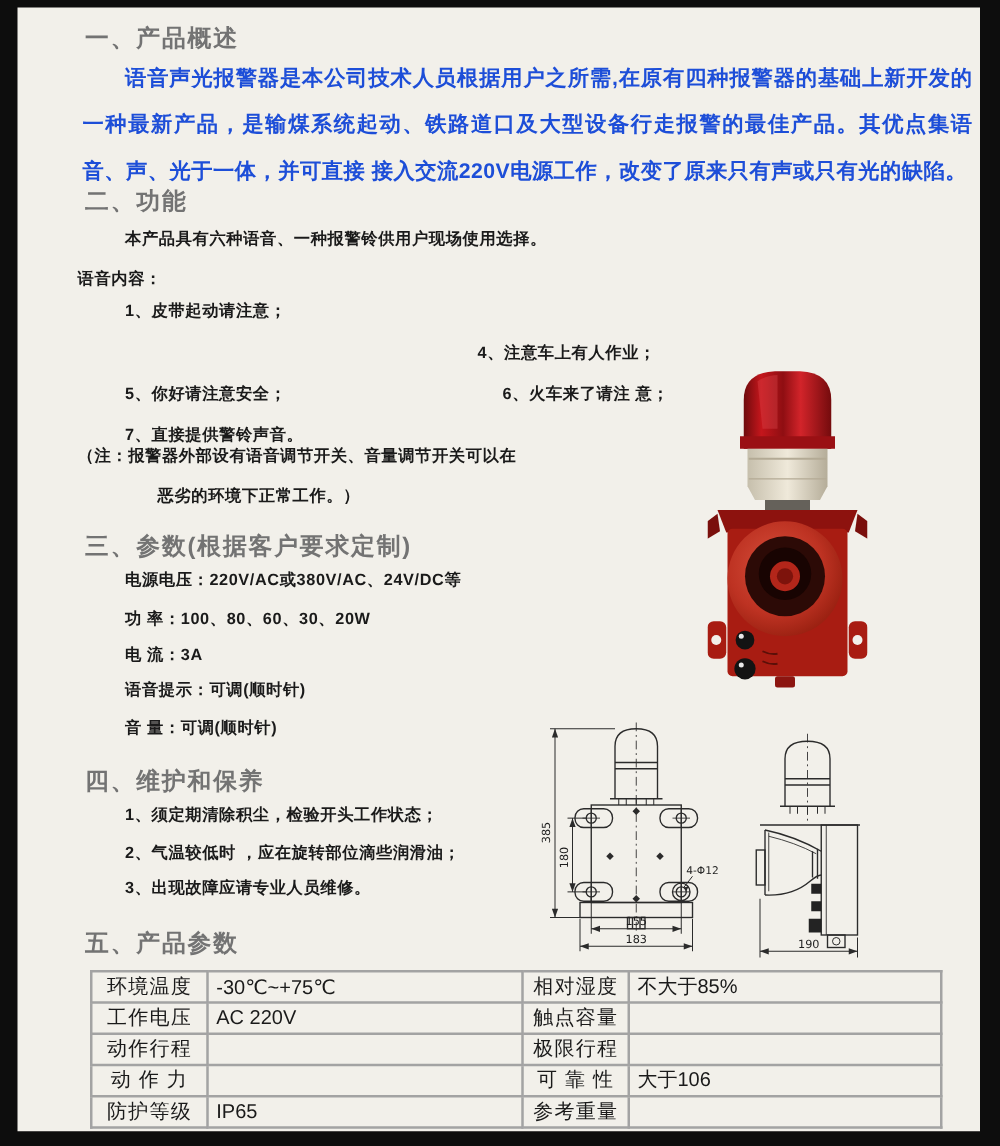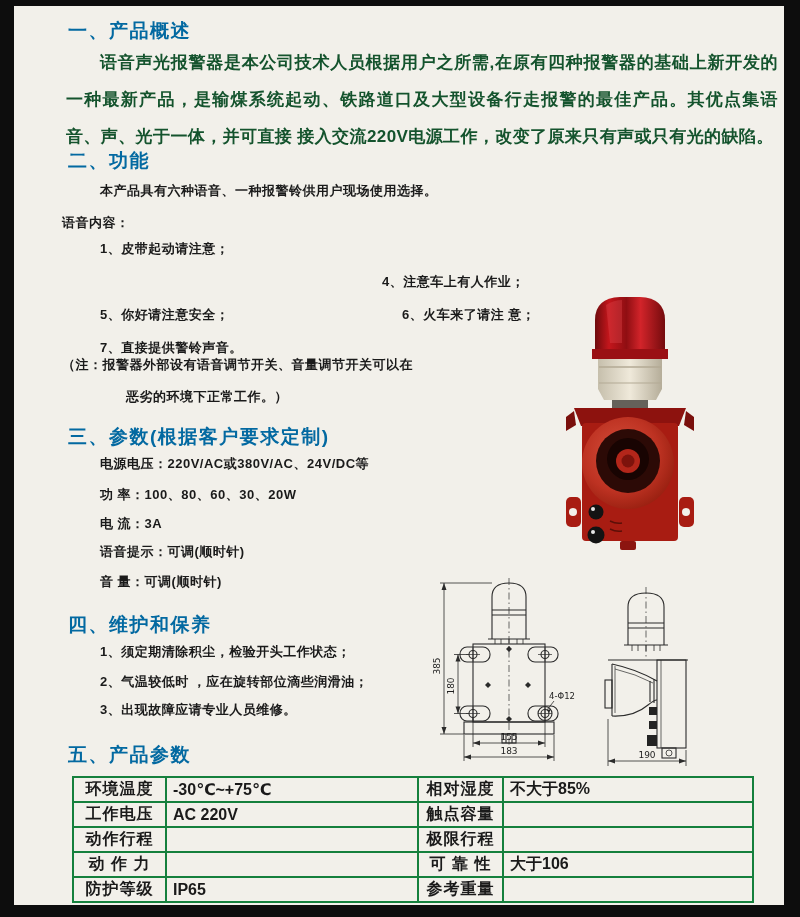--- a/index.html
+++ b/index.html
@@ -1,24 +1,24 @@
 <!DOCTYPE html>
 <html><head>
 <meta charset="utf-8">
 <style>
   html,body{margin:0;padding:0;background:#2a2a2a;}
   .stage{position:relative;width:800px;height:917px;background:#0d0d0d;overflow:hidden;
          font-family:"Liberation Sans","DejaVu Sans",sans-serif;}
   .page{position:absolute;left:14px;top:6px;width:770px;height:899px;background:#f2f0ea;}
   .t{position:absolute;white-space:nowrap;color:#1a1a1a;font-weight:bold;font-size:13px;letter-spacing:0.5px;}
-  .h{position:absolute;white-space:nowrap;color:#0369a1;font-weight:bold;font-size:19px;letter-spacing:1.5px;}
+  .h{position:absolute;white-space:nowrap;color:#737373;font-weight:bold;font-size:19px;letter-spacing:1.5px;}
   .para{position:absolute;left:52px;top:38px;width:712px;font-size:17px;line-height:37px;
-        font-weight:bold;color:#14532d;text-align:justify;text-indent:2em;letter-spacing:0.4px;}
+        font-weight:bold;color:#1d4ed8;text-align:justify;text-indent:2em;letter-spacing:0.4px;}
   .spec{position:absolute;left:58px;top:770px;border-collapse:collapse;table-layout:fixed;width:680px;}
-  .spec td{border:2px solid #15803d;height:23px;font-size:16px;font-weight:bold;color:#1a1a1a;
+  .spec td{border:2px solid #a3a3a3;height:23px;font-size:16px;font-weight:normal;color:#1a1a1a;
            padding:0 6px;overflow:hidden;white-space:nowrap;}
   .spec td.lab{text-align:center;letter-spacing:1px;}
   .spec td.val{text-align:left;border-radius:11px;}
   svg{position:absolute;}
   svg text{font-family:"DejaVu Sans","Liberation Sans",sans-serif;fill:#1e1e1e;}
 </style>
 </head>
 <body>
 
 <div class="stage">

